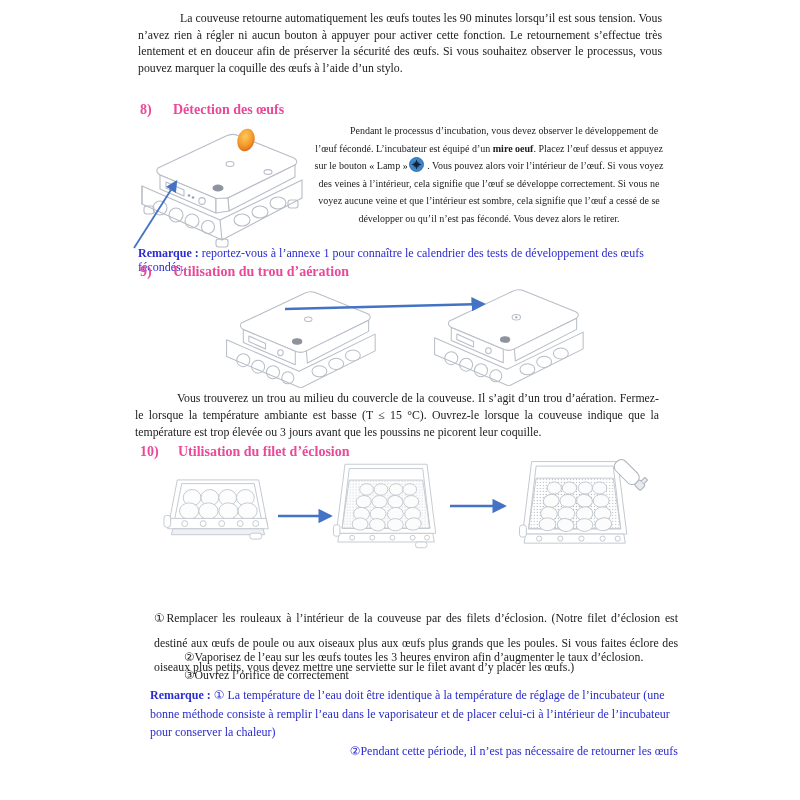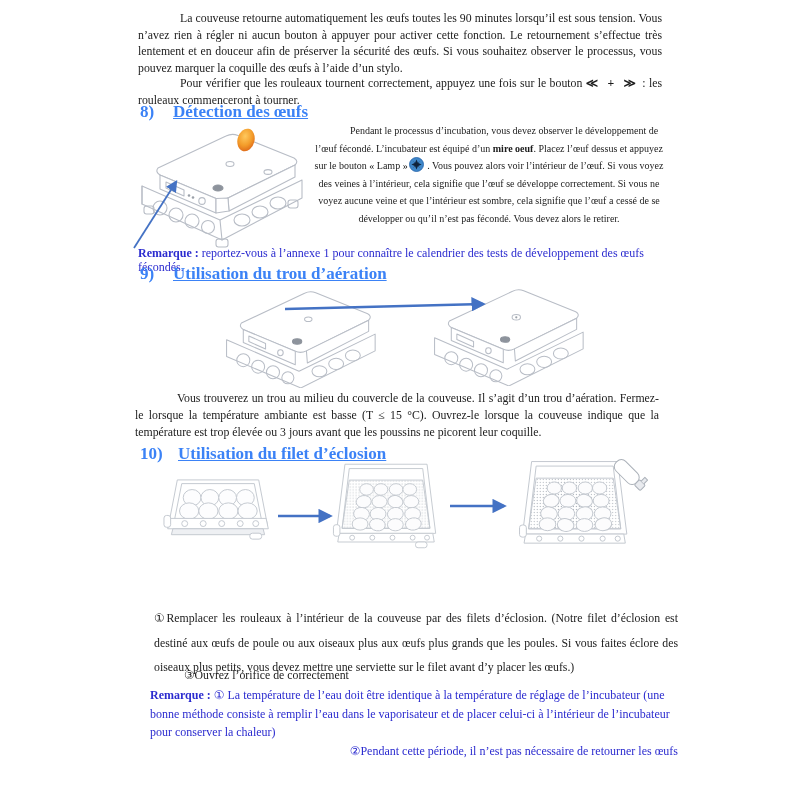--- a/index.html
+++ b/index.html
@@ -3,42 +3,39 @@
 <meta charset="utf-8">
 <style>
   html,body{margin:0;padding:0;background:#ffffff;}
   .page{
     position:relative;width:800px;height:800px;background:#ffffff;overflow:hidden;
     font-family:"Liberation Serif","DejaVu Serif",serif;color:#1b1b1b;
   }
   .abs{position:absolute;}
   .body-text{font-size:11.8px;line-height:16.5px;text-align:justify;}
   .indent{text-indent:42px;}
-  .heading{font-size:17px;font-weight:bold;color:#3b82f6;text-decoration:underline;}
+  .heading{font-size:14px;font-weight:bold;color:#ec4899;}
   .heading .num{display:inline-block;width:33px;}
   .remark{font-size:12px;color:#2b2bcf;line-height:18.5px;}
   .remark b{font-weight:bold;}
   .s8text{font-size:10px;line-height:17.6px;text-align:center;text-indent:30px;}
   .boldline{font-size:12px;font-weight:bold;line-height:16px;}
   .step1{font-size:11.8px;line-height:24.5px;text-align:justify;padding-left:16px;}
   .stepline{font-size:11.8px;line-height:16px;padding-left:46px;}
   .lampicon{display:inline-block;width:15px;height:15px;vertical-align:-3px;margin:0 1px;}
   .btn-sym{font-weight:bold;letter-spacing:3px;}
   svg{display:block;}
 </style>
 </head>
 <body>
 
 <div class="page">
 
   <div class="abs body-text indent" style="left:138px;top:10px;width:524px;">La couveuse retourne automatiquement les œufs toutes les 90 minutes lorsqu’il est sous tension. Vous n’avez rien à régler ni aucun bouton à appuyer pour activer cette fonction. Le retournement s’effectue très lentement et en douceur afin de préserver la sécurité des œufs. Si vous souhaitez observer le processus, vous pouvez marquer la coquille des œufs à l’aide d’un stylo.</div>
 
-  <div class="abs body-text" style="left:138px;top:75px;width:524px;">
-    <span style="display:inline-block;width:42px;"></span><span>Pour vérifier que les rouleaux tournent correctement, appuyez une fois sur le bouton </span><span class="btn-sym">≪ + ≫</span><span> : les rouleaux commenceront à tourner.</span>
-  </div>
 
   <div class="abs heading" style="left:140px;top:102px;">
     <span class="num">8)</span><span>Détection des œufs</span>
   </div>
 
   <div class="abs" style="left:130px;top:120px;width:180px;height:132px;">
     <svg width="180" height="132" viewBox="0 0 180 132">
       <defs>
         <radialGradient id="eggGrad" cx="40%" cy="35%" r="75%">
           <stop offset="0%" stop-color="#ffc95e"></stop>
@@ -285,20 +282,21 @@
           </marker>
         </defs>
       <line x1="140" y1="62" x2="192" y2="62" stroke="#4472c4" stroke-width="2.4" marker-end="url(#ah3)"></line>
       <line x1="312" y1="52" x2="366" y2="52" stroke="#4472c4" stroke-width="2.4" marker-end="url(#ah3)"></line>
     </svg>
   </div>
 
 
   <div class="abs step1" style="left:138px;top:606px;width:524px;">①Remplacer les rouleaux à l’intérieur de la couveuse par des filets d’éclosion. (Notre filet d’éclosion est destiné aux œufs de poule ou aux oiseaux plus aux œufs plus grands que les poules. Si vous faites éclore des oiseaux plus petits, vous devez mettre une serviette sur le filet avant d’y placer les œufs.)</div>
 
+  <div class="abs stepline" style="left:138px;top:649px;width:524px;">②Vaporisez de l’eau sur les œufs toutes les 3 heures environ afin d’augmenter le taux d’éclosion.</div>
 
   <div class="abs stepline" style="left:138px;top:667px;width:524px;">③Ouvrez l’orifice de correctement</div>
 
   <div class="abs remark" style="left:150px;top:686px;width:528px;">
     <div><b>Remarque :</b><span> ① La température de l’eau doit être identique à la température de réglage de l’incubateur (une bonne méthode consiste à remplir l’eau dans le vaporisateur et de placer celui-ci à l’intérieur de l’incubateur pour conserver la chaleur)</span></div>
     <div style="padding-left:20px;text-align:right;">②Pendant cette période, il n’est pas nécessaire de retourner les œufs</div>
   </div>
 
 </div>
 

